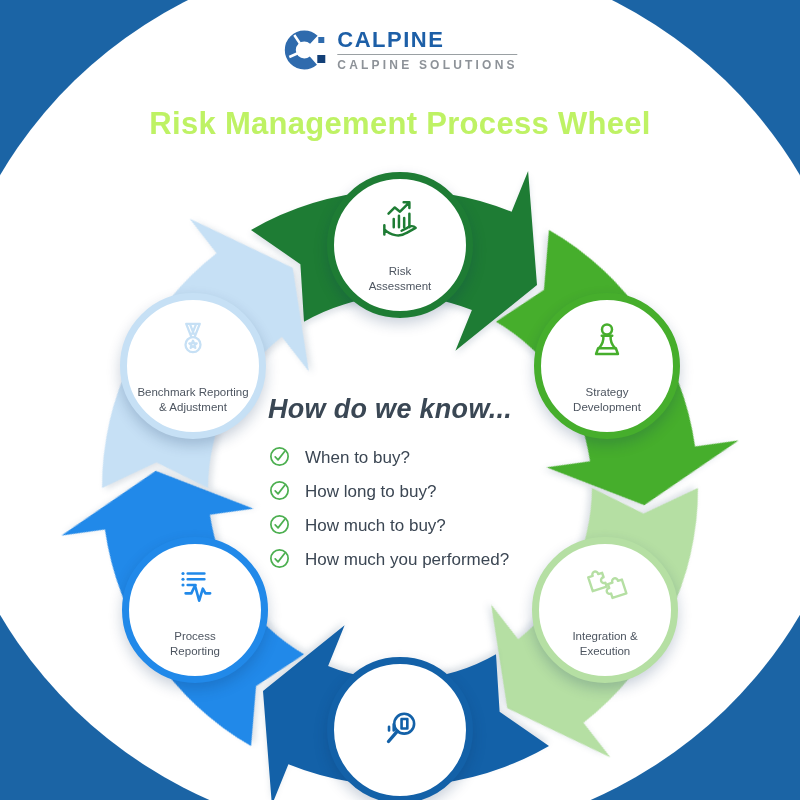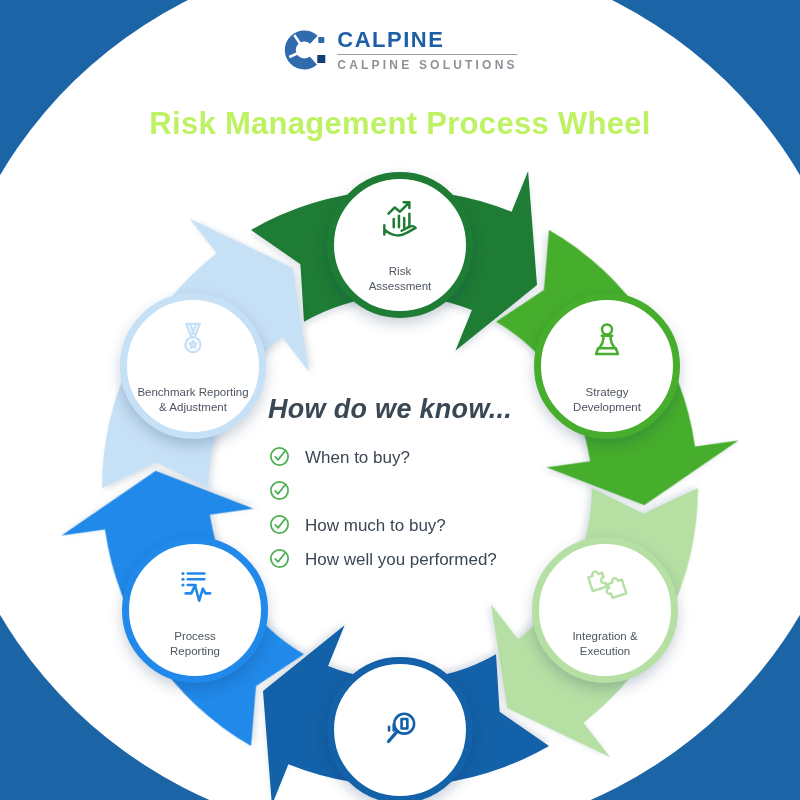--- a/index.html
+++ b/index.html
@@ -164,28 +164,29 @@
       <circle cx="12" cy="12" r="9" fill="none" stroke-width="1.8" stroke="#4caf50"></circle>
       <polyline points="7.5,12.5 10.5,15.5 17.5,6.5" fill="none" stroke-width="1.8" stroke-linecap="round" stroke-linejoin="round" stroke="#4caf50"></polyline>
     </svg>
     <span class="txt">When to buy?</span>
   </div>
   <div class="check-row">
     <svg width="23" height="23" viewBox="0 0 24 24">
       <circle cx="12" cy="12" r="9" fill="none" stroke-width="1.8" stroke="#4caf50"></circle>
       <polyline points="7.5,12.5 10.5,15.5 17.5,6.5" fill="none" stroke-width="1.8" stroke-linecap="round" stroke-linejoin="round" stroke="#4caf50"></polyline>
     </svg>
+    <span class="txt">How long to buy?</span>
   </div>
   <div class="check-row">
     <svg width="23" height="23" viewBox="0 0 24 24">
       <circle cx="12" cy="12" r="9" fill="none" stroke-width="1.8" stroke="#4caf50"></circle>
       <polyline points="7.5,12.5 10.5,15.5 17.5,6.5" fill="none" stroke-width="1.8" stroke-linecap="round" stroke-linejoin="round" stroke="#4caf50"></polyline>
     </svg>
     <span class="txt">How much to buy?</span>
   </div>
   <div class="check-row">
     <svg width="23" height="23" viewBox="0 0 24 24">
       <circle cx="12" cy="12" r="9" fill="none" stroke-width="1.8" stroke="#4caf50"></circle>
       <polyline points="7.5,12.5 10.5,15.5 17.5,6.5" fill="none" stroke-width="1.8" stroke-linecap="round" stroke-linejoin="round" stroke="#4caf50"></polyline>
     </svg>
-    <span class="txt">How well you performed?</span>
+    <span class="txt">How much you performed?</span>
   </div>
 </div>
 
 </body></html>

